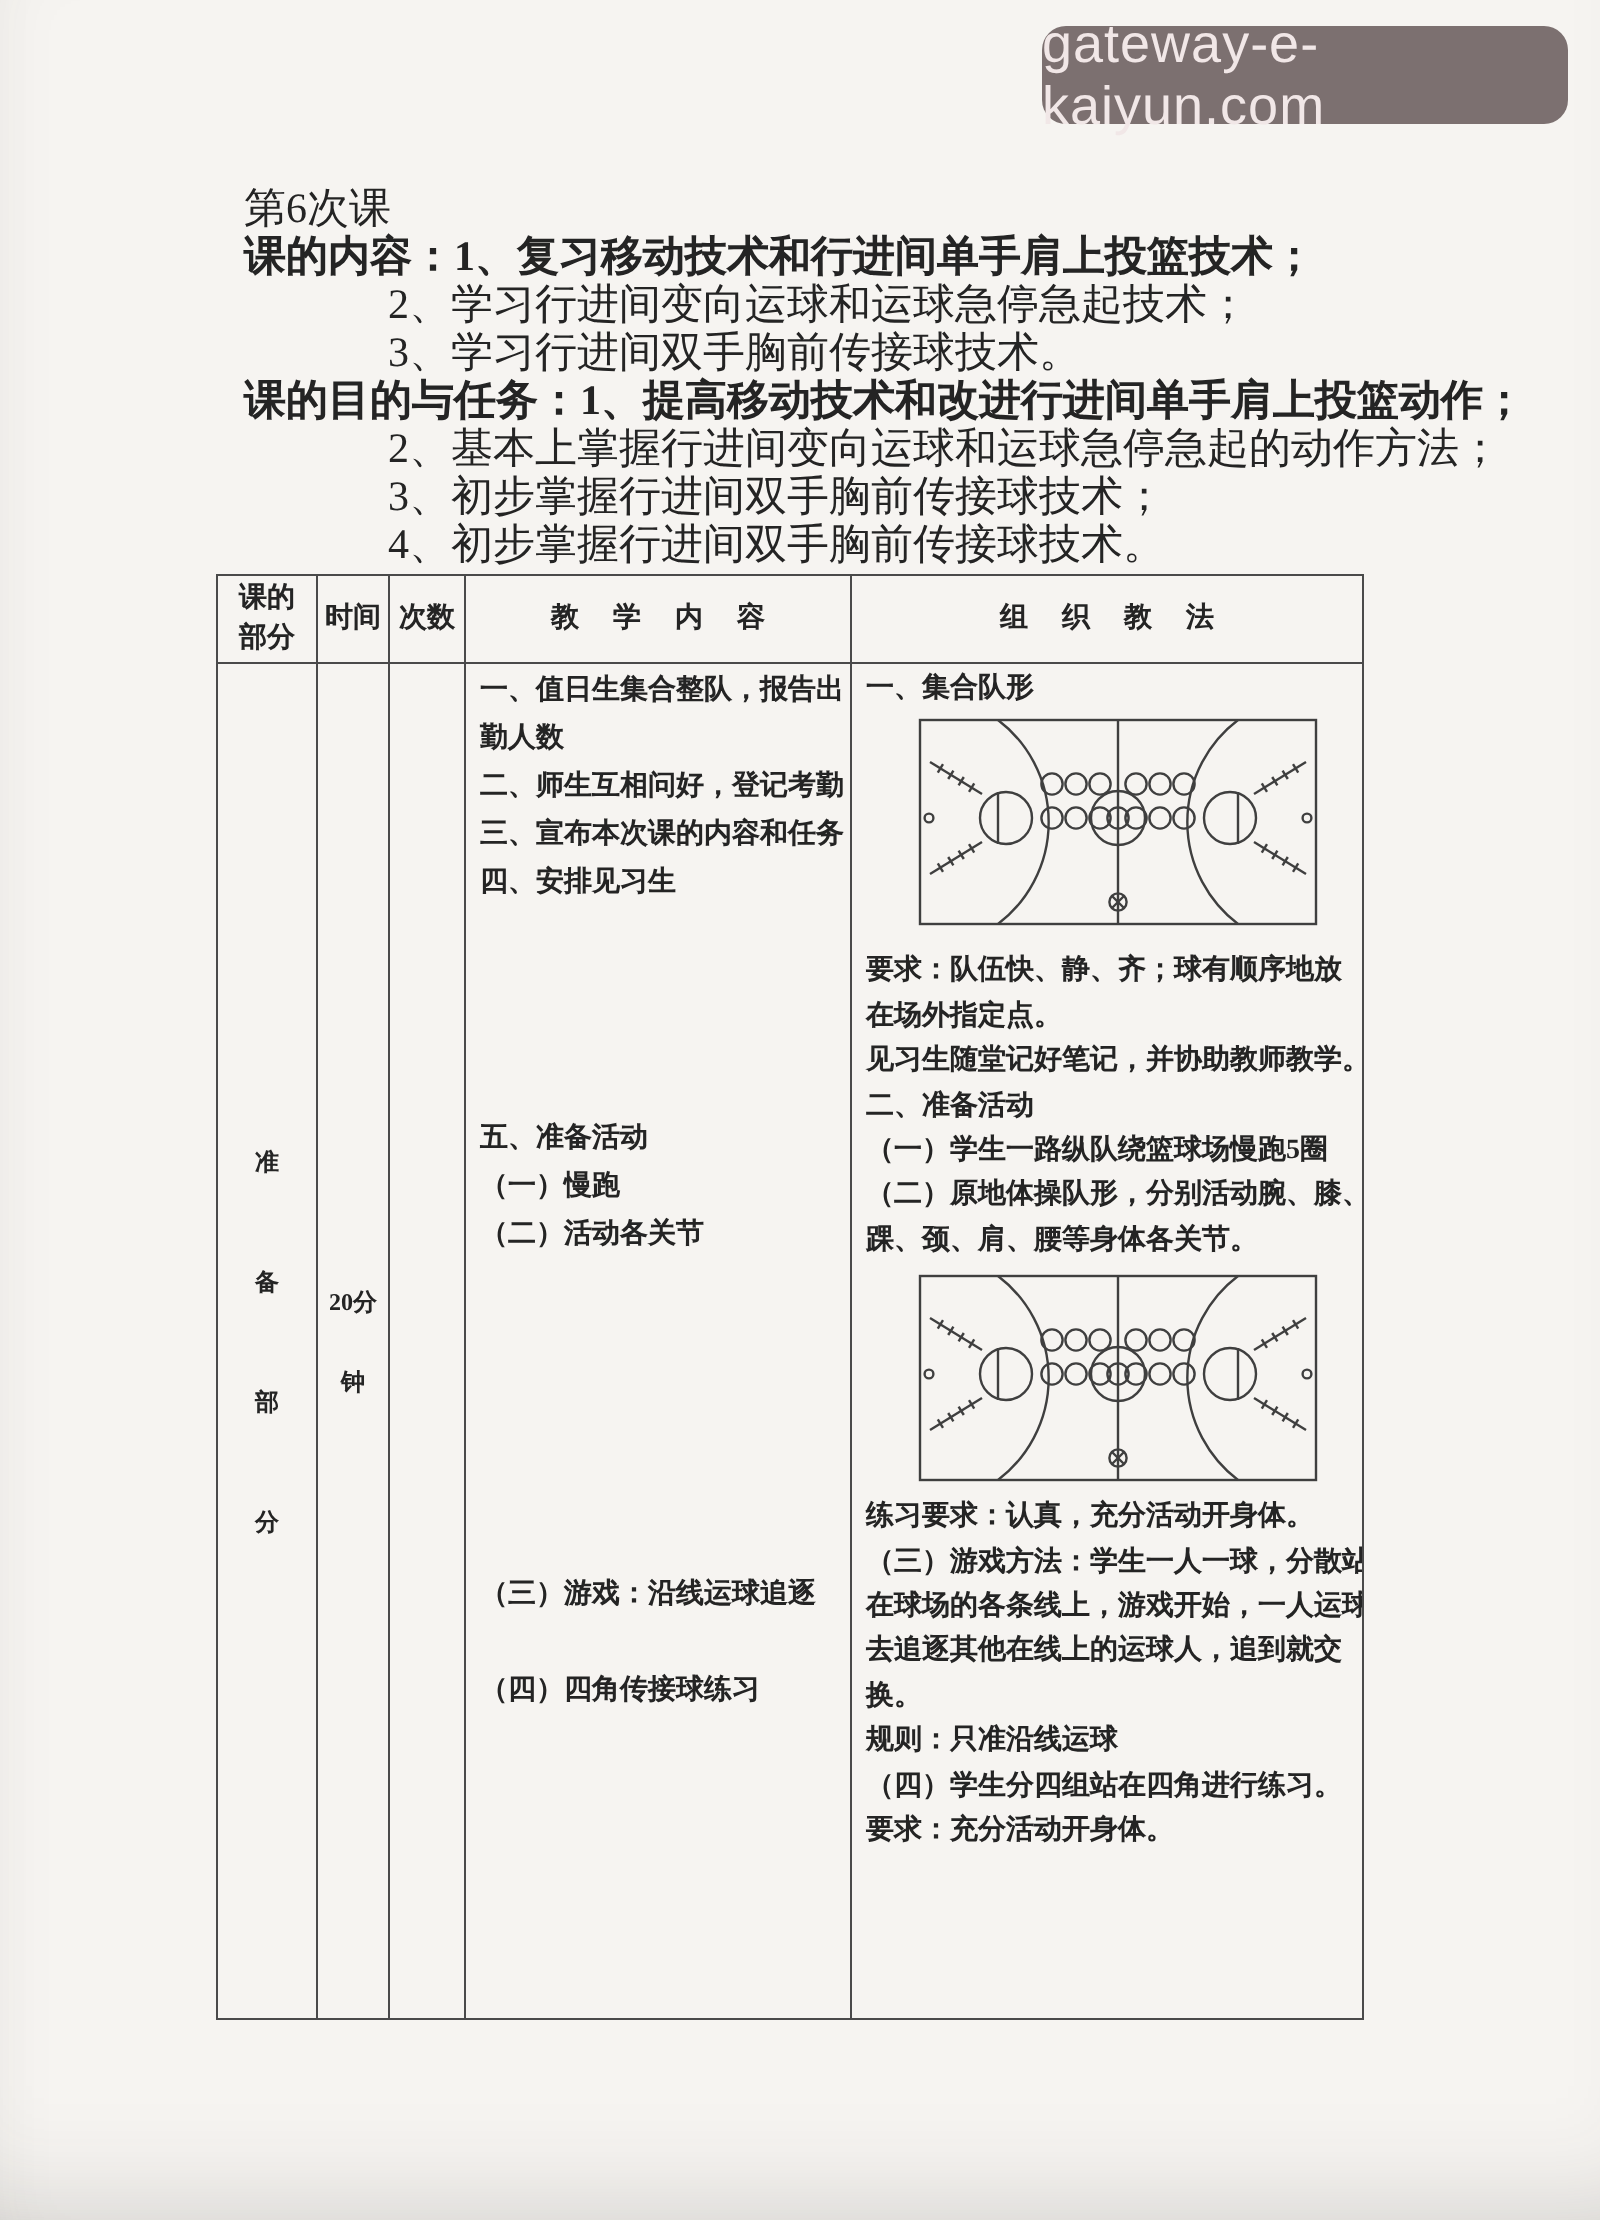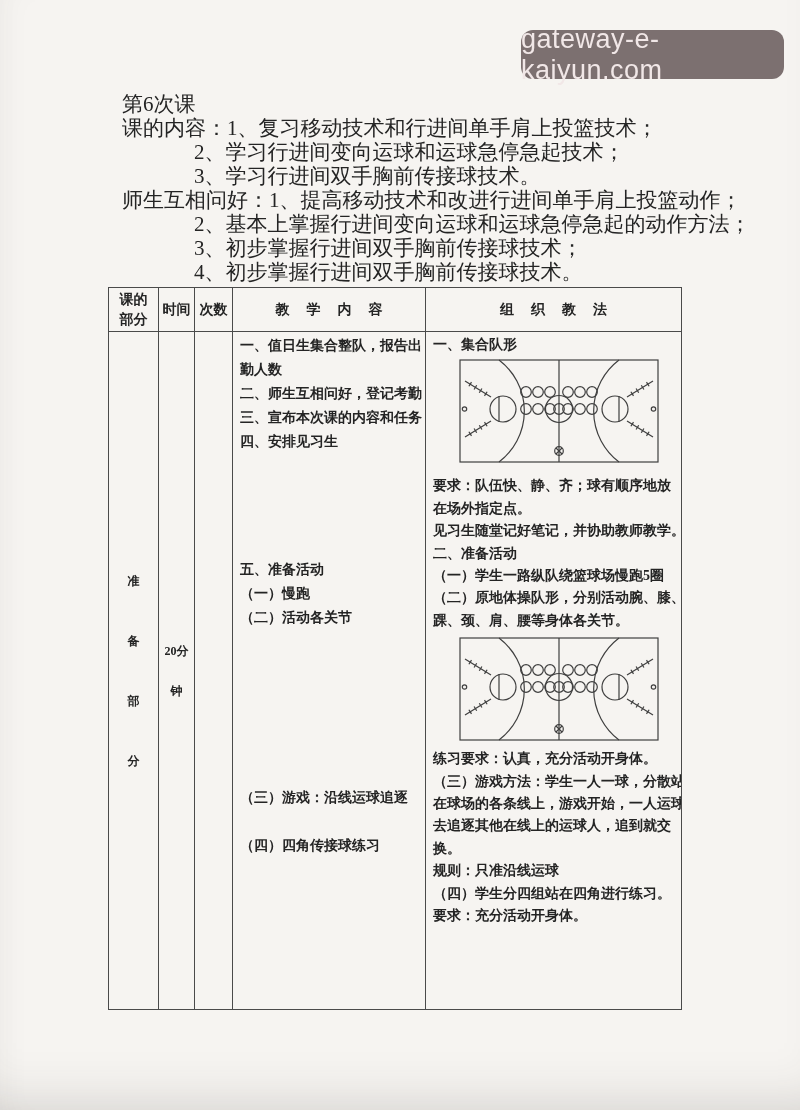--- a/index.html
+++ b/index.html
@@ -9,33 +9,33 @@
     font-family:"Liberation Serif","DejaVu Serif",serif;
     color:#242424;
   }
   .page{
     position:relative;width:800px;height:1110px;overflow:hidden;
     background:#f6f4f1;
     box-shadow:inset 0 -45px 60px -50px rgba(60,55,50,.25), inset 25px 0 50px -45px rgba(60,55,50,.12);
   }
   
   .watermark{
-    position:absolute;left:521px;top:30px;width:263px;height:49px;
+    position:absolute;left:521px;top:13px;width:263px;height:49px;
     background:#7c7070;border-radius:12px;
     display:flex;align-items:center;justify-content:center;
     font-family:"Liberation Sans","DejaVu Sans",sans-serif;
     font-size:27px;color:#f1e7e7;letter-spacing:.5px;
   }
   
   .lesson-head{
     position:absolute;left:122px;top:92px;width:580px;
     font-size:21px;line-height:24px;font-weight:400;
   }
   .hline{white-space:nowrap;}
-  .hrow{display:flex;}
+  .hrow{display:flex;font-weight:bold;}
   .hrow .lbl{flex:0 0 auto;}
   .ind{padding-left:72px;}
   
   .lesson-table{
     position:absolute;left:108px;top:287px;width:572px;height:721px;
     border:1px solid #4a4a4a;
     display:grid;
     grid-template-columns:50px 36px 38px 193px 1fr;
     grid-template-rows:44px 1fr;
     font-size:14px;font-weight:700;
@@ -135,21 +135,21 @@
 
   <div class="lesson-head">
     <div class="hline">第6次课</div>
     <div class="hline hrow">
       <span class="lbl">课的内容：</span>
       <span>1、复习移动技术和行进间单手肩上投篮技术；</span>
     </div>
     <div class="hline ind">2、学习行进间变向运球和运球急停急起技术；</div>
     <div class="hline ind">3、学习行进间双手胸前传接球技术。</div>
     <div class="hline hrow">
-      <span class="lbl">师生互相问好：</span>
+      <span class="lbl">课的目的与任务：</span>
       <span>1、提高移动技术和改进行进间单手肩上投篮动作；</span>
     </div>
     <div class="hline ind">2、基本上掌握行进间变向运球和运球急停急起的动作方法；</div>
     <div class="hline ind">3、初步掌握行进间双手胸前传接球技术；</div>
     <div class="hline ind">4、初步掌握行进间双手胸前传接球技术。</div>
   </div>
 
   <div class="lesson-table">
 
     <div class="cell th">

